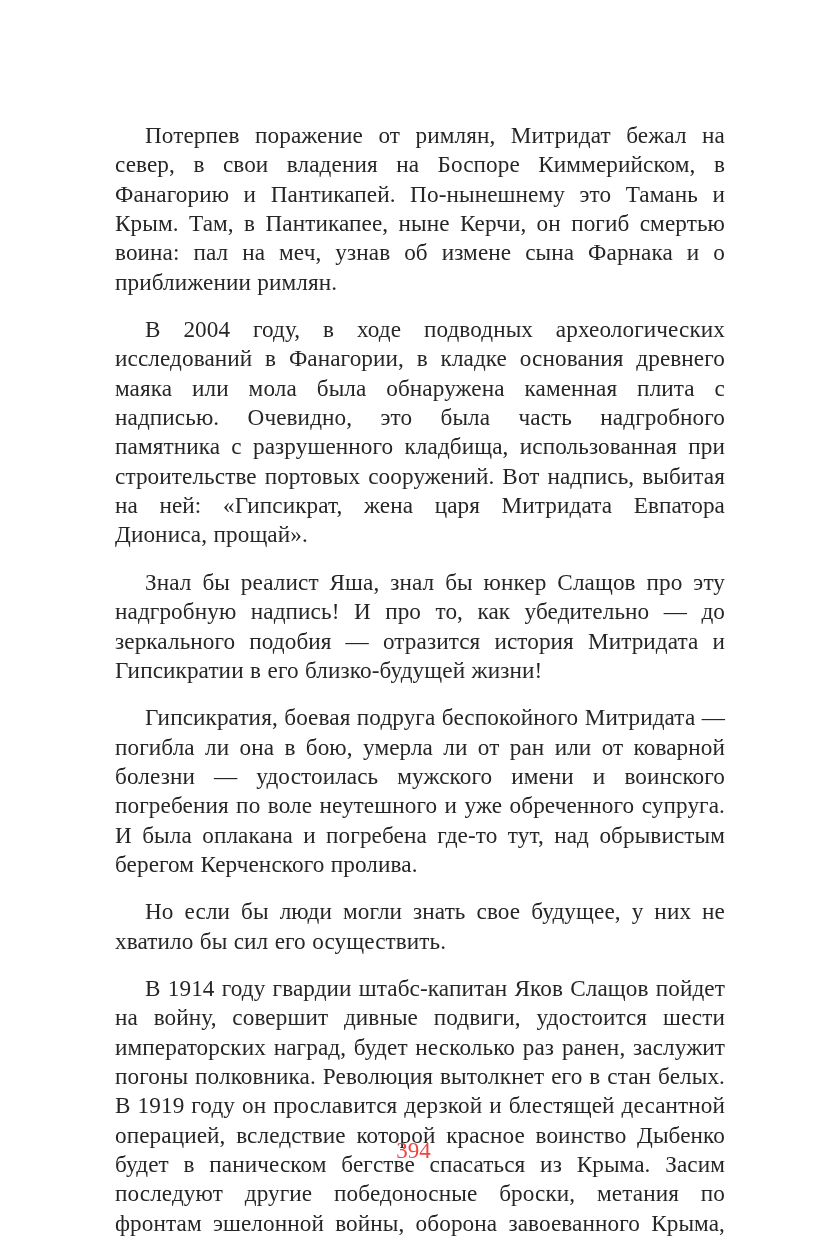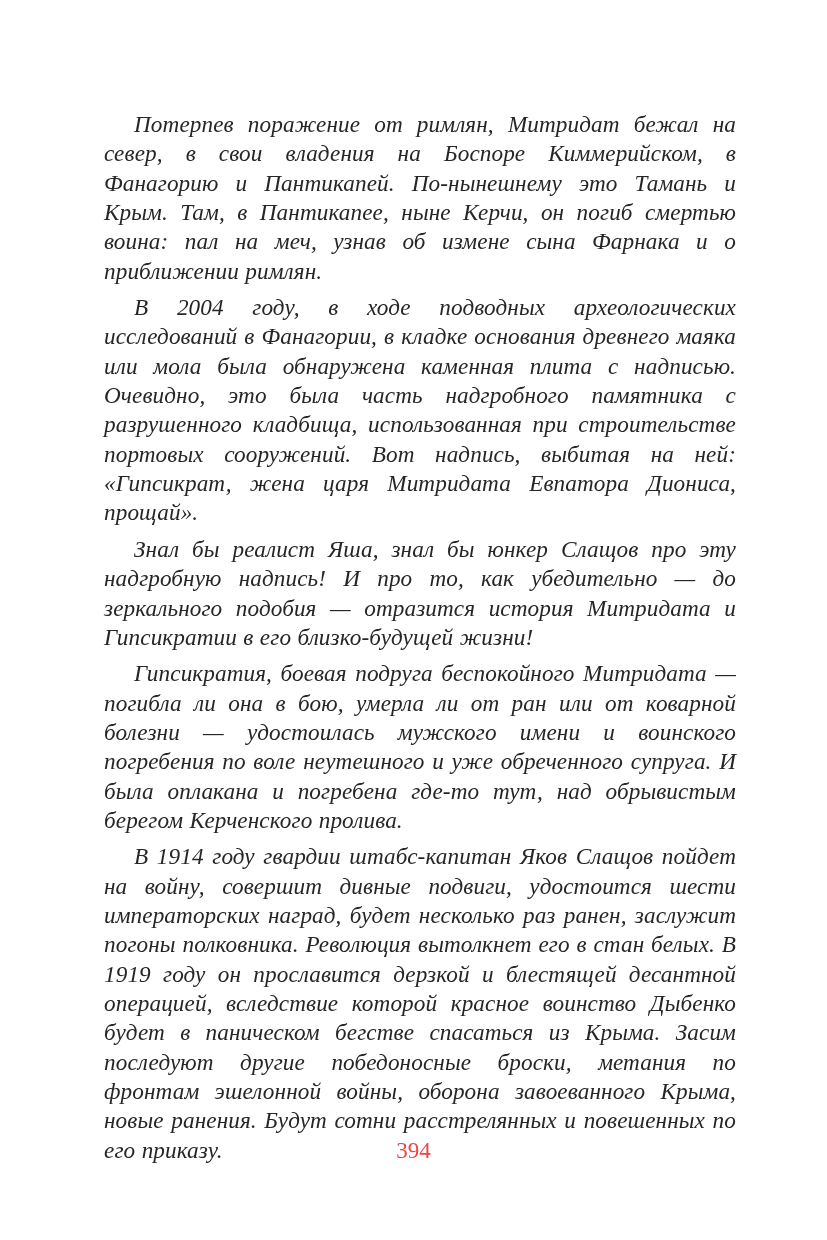--- a/index.html
+++ b/index.html
@@ -16,29 +16,28 @@
     font-family: "Liberation Serif", "DejaVu Serif", serif;
     color: #262626;
   }
   .text-block {
     position: absolute;
     top: 103px;
     left: 97px;
     width: 646px;
   }
   .text-block p {
-    margin: 7px;
+    margin: 18px;
     font-size: 23.2px;
     line-height: 29.35px;
     text-align: justify;
     text-indent: 30px;
     letter-spacing: 0.1px;
     word-spacing: 0.5px;
     hyphens: auto;
-    font-style: italic;
     -webkit-hyphens: auto;
   }
   .page-number {
     position: absolute;
     top: 1138px;
     left: 0;
     width: 100%;
     text-align: center;
     font-size: 23px;
     color: #ef4444;
@@ -46,16 +45,17 @@
 </style>
 </head>
 <body>
 
 <div class="page">
   <div class="text-block" lang="ru">
     <p>Потерпев поражение от римлян, Митридат бежал на север, в свои владения на Боспоре Киммерийском, в Фанагорию и Пантикапей. По-нынешнему это Тамань и Крым. Там, в Пантикапее, ныне Керчи, он погиб смертью воина: пал на меч, узнав об измене сына Фарнака и о приближении римлян.</p>
     <p>В 2004 году, в ходе подводных археологических исследований в Фанагории, в кладке основания древнего маяка или мола была обнаружена каменная плита с надписью. Очевидно, это была часть надгробного памятника с разрушенного кладбища, использованная при строительстве портовых сооружений. Вот надпись, выбитая на ней: «Гипсикрат, жена царя Митридата Евпатора Диониса, прощай».</p>
     <p>Знал бы реалист Яша, знал бы юнкер Слащов про эту надгробную надпись! И про то, как убедительно — до зеркального подобия — отразится история Митридата и Гипсикратии в его близко-будущей жизни!</p>
     <p>Гипсикратия, боевая подруга беспокойного Митридата — погибла ли она в бою, умерла ли от ран или от коварной болезни — удостоилась мужского имени и воинского погребения по воле неутешного и уже обреченного супруга. И была оплакана и погребена где-то тут, над обрывистым берегом Керченского пролива.</p>
+    <p>Но если бы люди могли знать свое будущее, у них не хватило бы сил его осуществить.</p>
     <p>В 1914 году гвардии штабс-капитан Яков Слащов пойдет на войну, совершит дивные подвиги, удостоится шести императорских наград, будет несколько раз ранен, заслужит погоны полковника. Революция вытолкнет его в стан белых. В 1919 году он прославится дерзкой и блестящей десантной операцией, вследствие которой красное воинство Дыбенко будет в паническом бегстве спасаться из Крыма. Засим последуют другие победоносные броски, метания по фронтам эшелонной войны, оборона завоеванного Крыма, новые ранения. Будут сотни расстрелянных и повешенных по его приказу.</p>
   </div>
   <div class="page-number">394</div>
 </div>
 
 </body></html>

